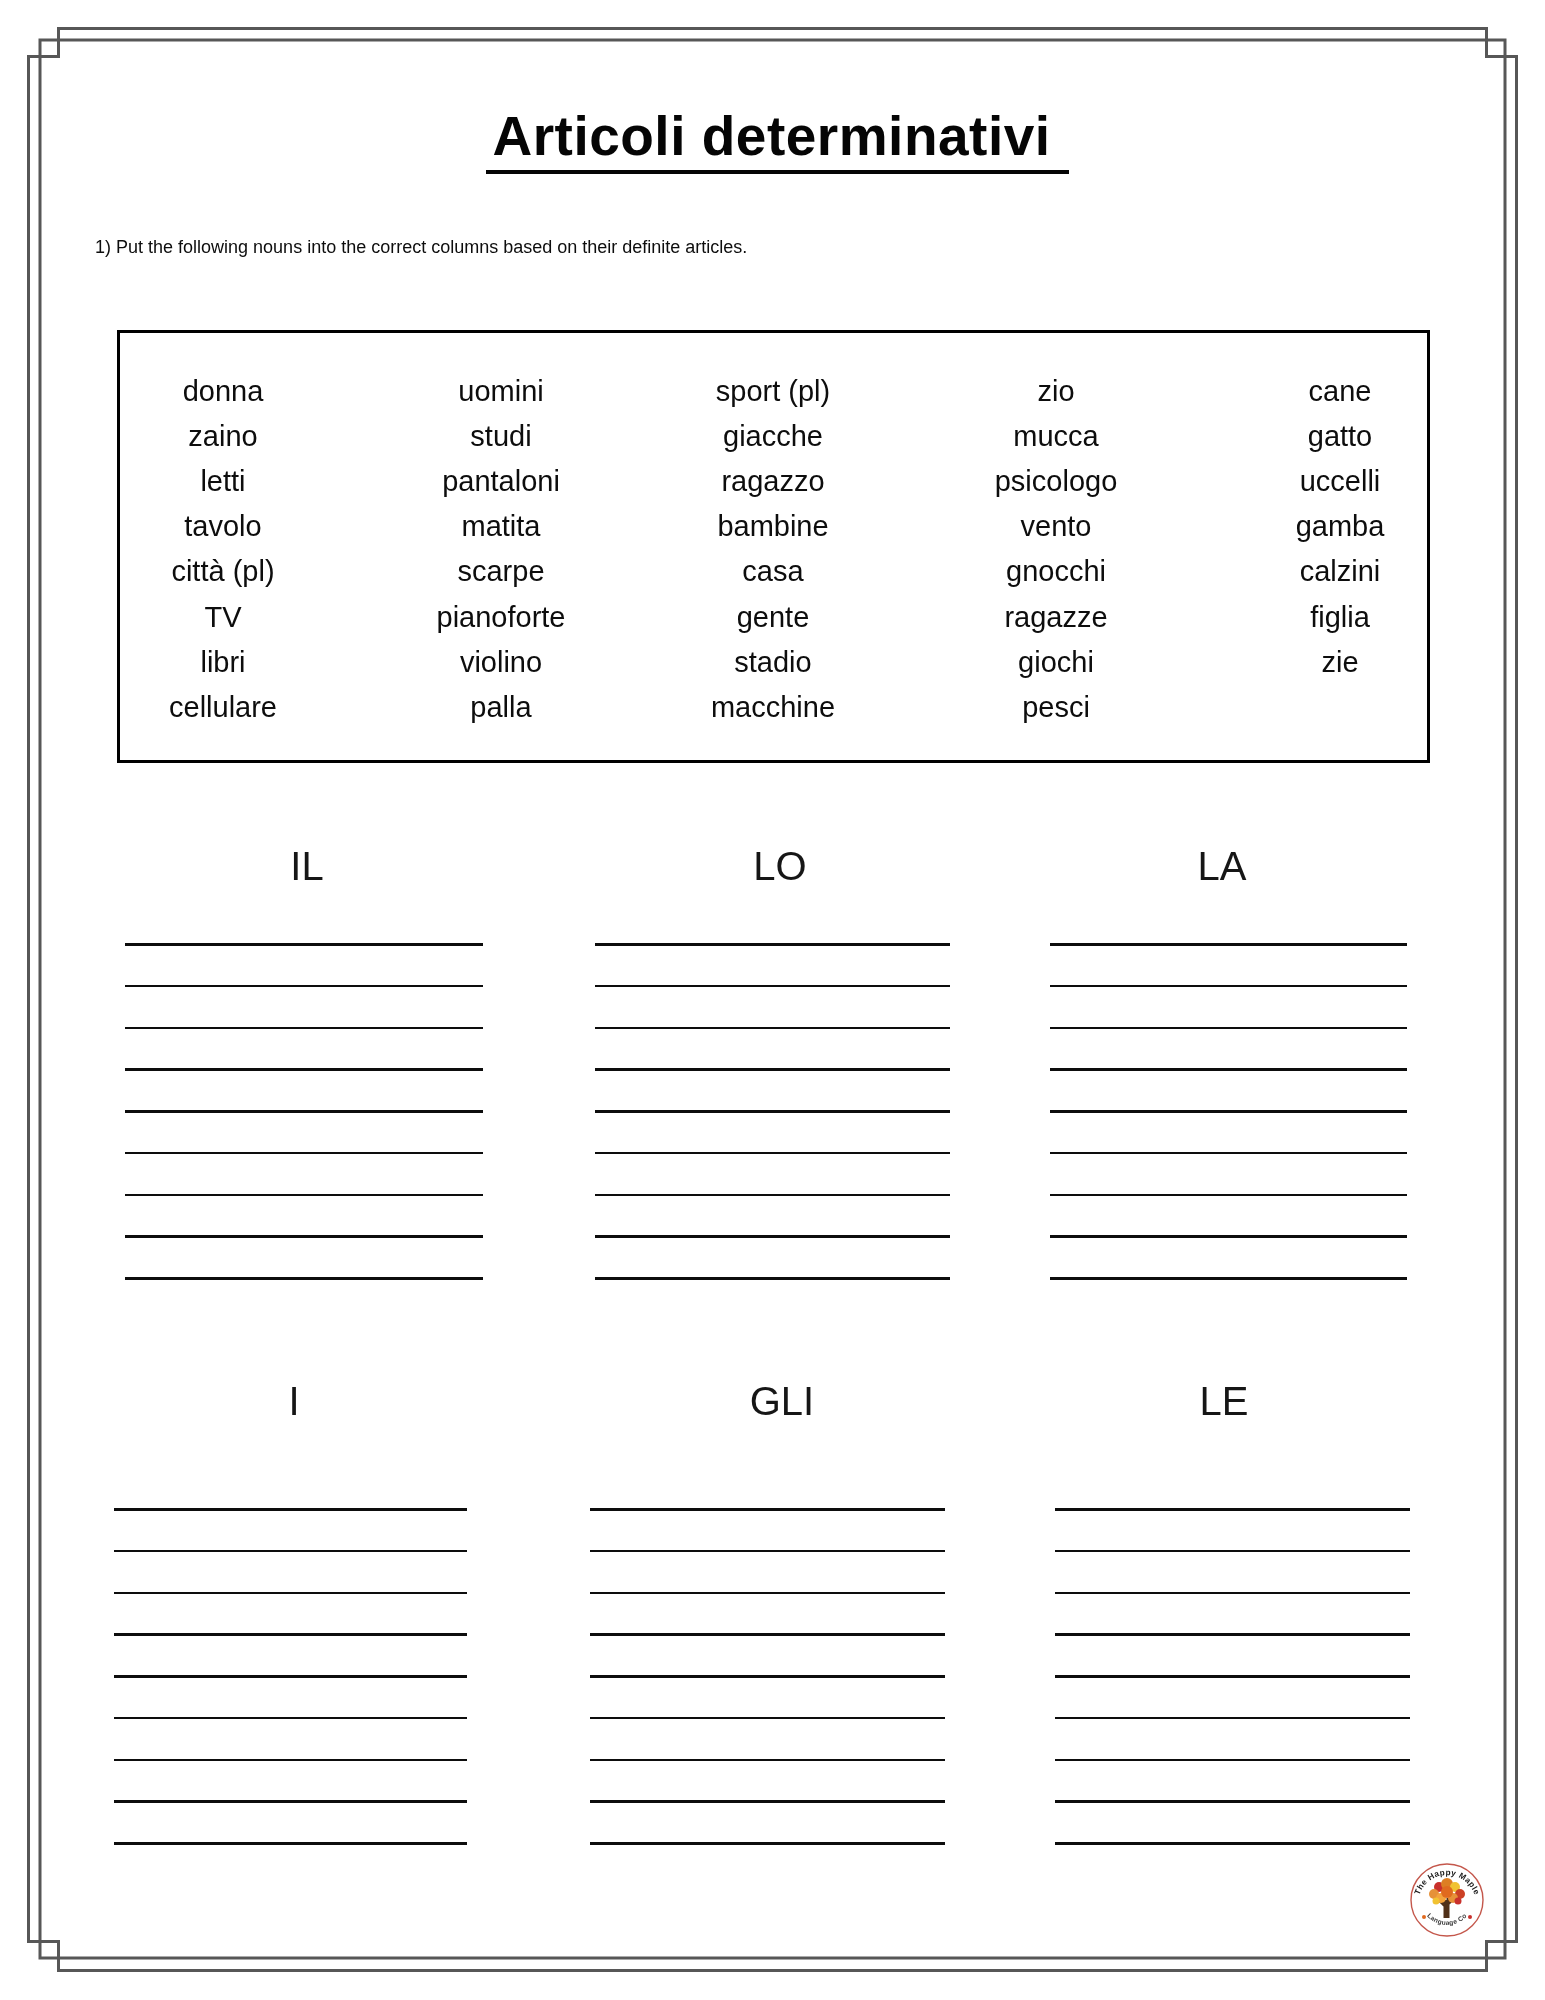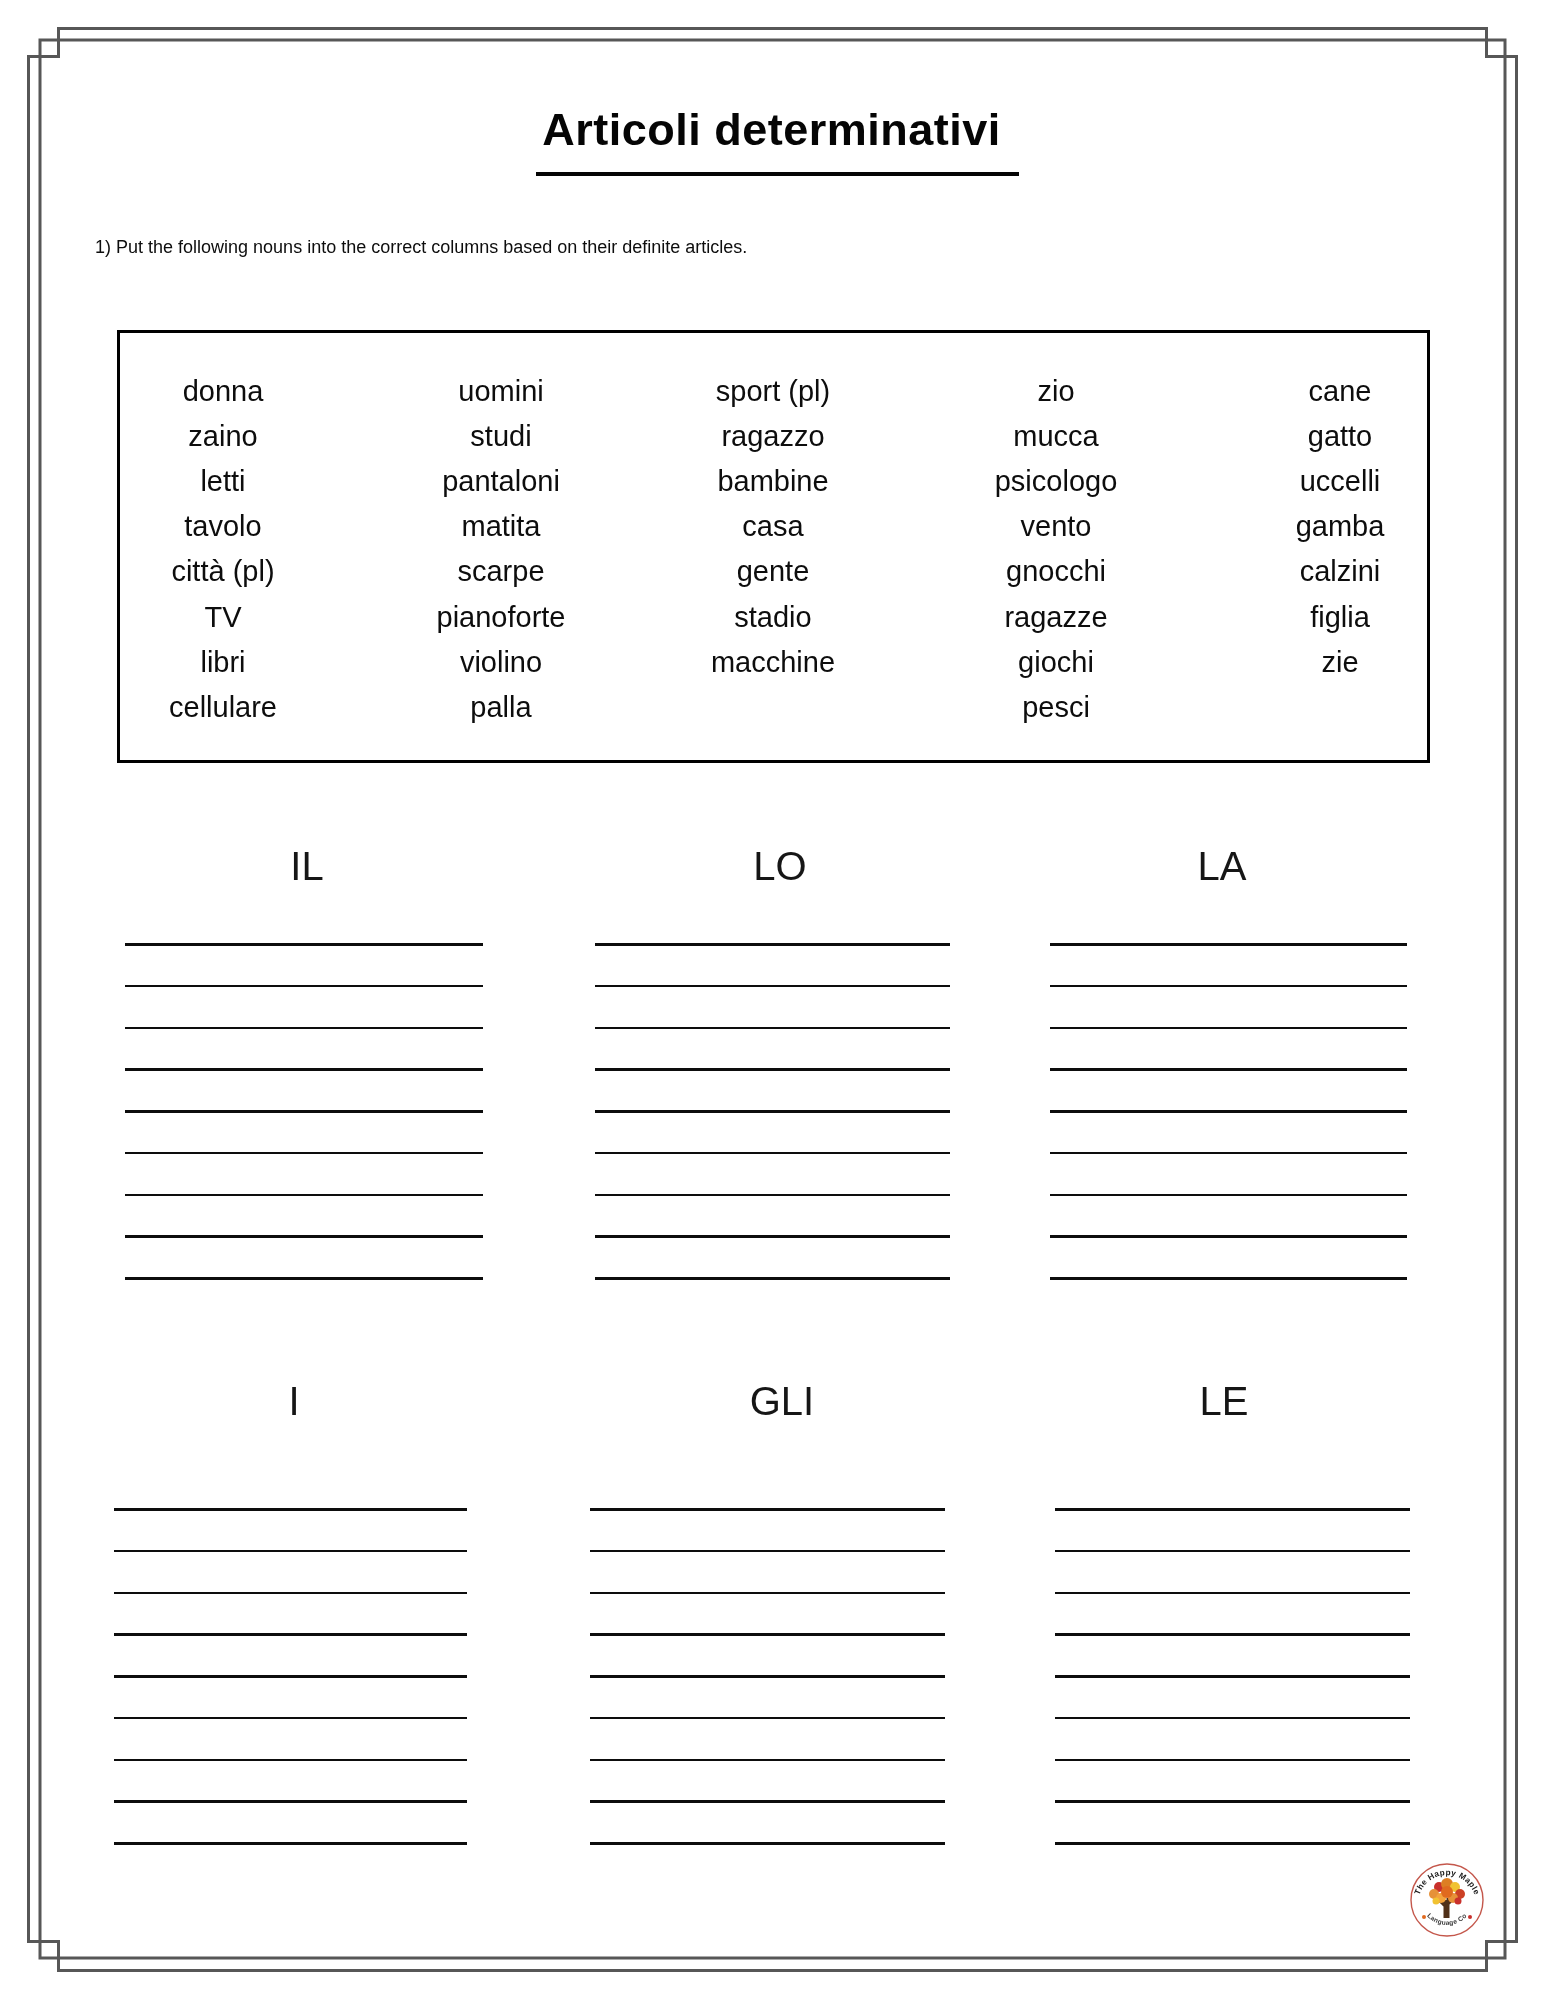--- a/index.html
+++ b/index.html
@@ -8,23 +8,23 @@
     width:1545px;height:2000px;
     background:#ffffff;
     font-family:"Liberation Sans","DejaVu Sans",sans-serif;
     color:#111;
     overflow:hidden;
     margin:0 auto;
   }
   .frame{position:absolute;left:0;top:0;}
   .title-wrap{position:absolute;left:0;right:0;top:104px;text-align:center;}
   .title-wrap span{
-    font-size:45px;font-weight:bold;color:#050505;
+    font-size:55px;font-weight:bold;color:#050505;
     border-bottom:4px solid #050505;
-    padding:0 18px 17px 6px;
+    padding:0 18px 3px 6px;
     letter-spacing:0.5px;
     margin-left:10px;
   }
   .instruction{
     position:absolute;left:95px;top:237px;
     font-size:18px;color:#0d0d0d;white-space:nowrap;
   }
   .word-box{
     position:absolute;left:117px;top:330px;
     width:1307px;height:427px;
@@ -92,20 +92,21 @@
         <div class="word">studi</div>
         <div class="word">pantaloni</div>
         <div class="word">matita</div>
         <div class="word">scarpe</div>
         <div class="word">pianoforte</div>
         <div class="word">violino</div>
         <div class="word">palla</div>
       </div>
     <div class="wcol" style="left:493px">
         <div class="word">sport (pl)</div>
+        <div class="word">giacche</div>
         <div class="word">ragazzo</div>
         <div class="word">bambine</div>
         <div class="word">casa</div>
         <div class="word">gente</div>
         <div class="word">stadio</div>
         <div class="word">macchine</div>
       </div>
     <div class="wcol" style="left:776px">
         <div class="word">zio</div>
         <div class="word">mucca</div>

